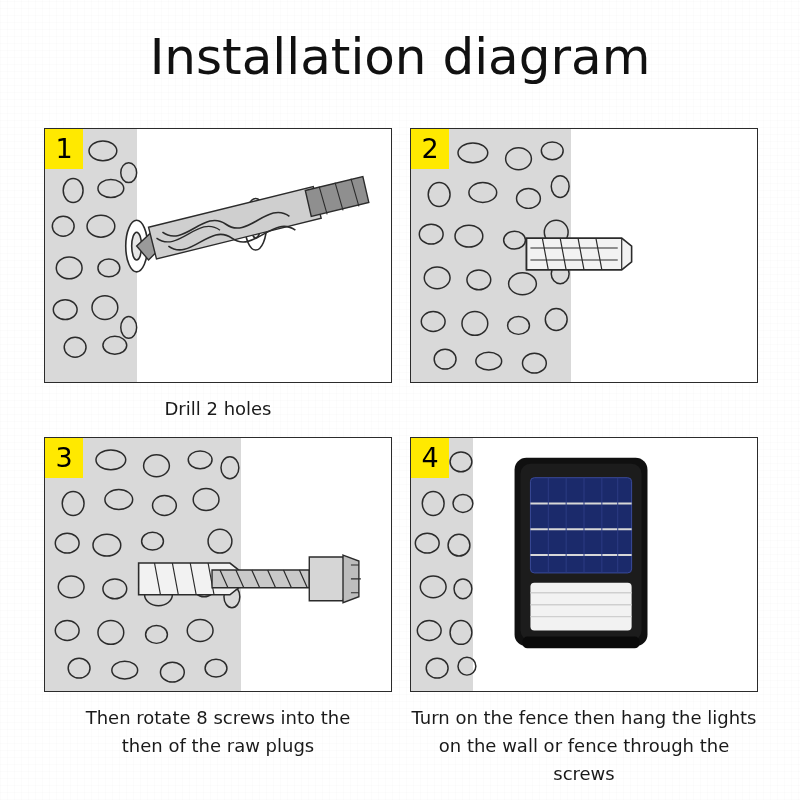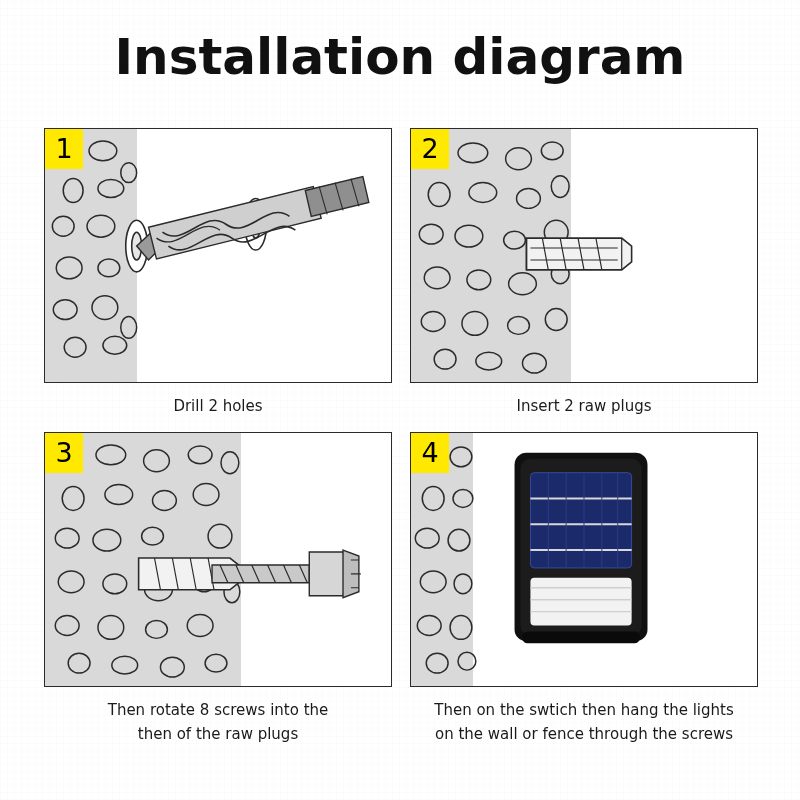--- a/index.html
+++ b/index.html
@@ -18,21 +18,21 @@
     position: relative;
     width: 800px;
     height: 800px;
     box-sizing: border-box;
   }
   .title {
     text-align: center;
     font-size: 50px;
     color: #111111;
     font-family: "DejaVu Sans", sans-serif;
-    font-weight: 700;
+    font-weight: 400;
     letter-spacing: 0px;
     margin: 0;
     padding-top: 30px;
     line-height: 1.1;
   }
   .grid {
     position: absolute;
     top: 128px;
     left: 44px;
     width: 714px;
@@ -61,21 +61,21 @@
     background: #ffe900;
     color: #000000;
     font-size: 27px;
     line-height: 40px;
     text-align: center;
     z-index: 9;
     font-family: "DejaVu Sans", sans-serif;
   }
   .caption {
     text-align: center;
-    font-size: 15px;
+    font-size: 18px;
     color: #1a1a1a;
     padding-top: 12px;
     line-height: 1.55;
     font-family: "DejaVu Sans", sans-serif;
   }
   .caption .line {
     display: block;
   }
   .wall {
     position: absolute;
@@ -189,23 +189,20 @@
           </g>
           <g>
             <path d="M116 110 L212 110 L222 118 L222 134 L212 142 L116 142 Z" fill="#f2f2f2" stroke="#2b2b2b" stroke-width="1.6"></path>
             <path d="M132 110 L138 142 M150 110 L156 142 M168 110 L174 142 M186 110 L192 142" stroke="#2b2b2b" stroke-width="1.2" fill="none"></path>
             <path d="M120 120 L208 120 M120 132 L208 132" stroke="#2b2b2b" stroke-width="1.1" fill="none"></path>
             <path d="M212 110 L212 142" stroke="#2b2b2b" stroke-width="1.2" fill="none"></path>
             <path d="M116 110 L116 142" stroke="#2b2b2b" stroke-width="1.4" fill="none"></path>
           </g>
         </svg>
         <div class="badge">2</div>
-      </div>
-      <div class="caption">
-        <span class="line">Insert 2 raw plugs</span>
       </div>
     </div>
 
     <div class="cell">
       <div class="panel">
         <div class="wall w3"></div>
         <svg class="overlay" viewBox="0 0 348 255">
           <g stroke="#2b2b2b" stroke-width="1.5" fill="none">
             <ellipse cx="24" cy="26" rx="13" ry="9"></ellipse>
             <ellipse cx="66" cy="22" rx="15" ry="10"></ellipse>
@@ -279,19 +276,19 @@
             <path d="M120 66 L222 66 M120 92 L222 92 M120 118 L222 118" stroke="#d8d8d8" stroke-width="2" fill="none"></path>
             <path d="M138 40 L138 136 M156 40 L156 136 M174 40 L174 136 M192 40 L192 136 M208 40 L208 136" stroke="#2d3c84" stroke-width="1" fill="none"></path>
             <rect x="120" y="146" width="102" height="48" rx="4" fill="#f2f2f2"></rect>
             <path d="M120 156 L222 156 M120 168 L222 168 M120 180 L222 180" stroke="#cfcfcf" stroke-width="1.4" fill="none"></path>
             <rect x="112" y="200" width="118" height="12" rx="5" fill="#0a0a0a"></rect>
           </g>
         </svg>
         <div class="badge">4</div>
       </div>
       <div class="caption">
-        <span class="line">Then on the swtich then hang the lights</span>
+        <span class="line">Turn on the fence then hang the lights</span>
         <span class="line">on the wall or fence through the screws</span>
       </div>
     </div>
 
   </div>
 </div>
 
 </body></html>

